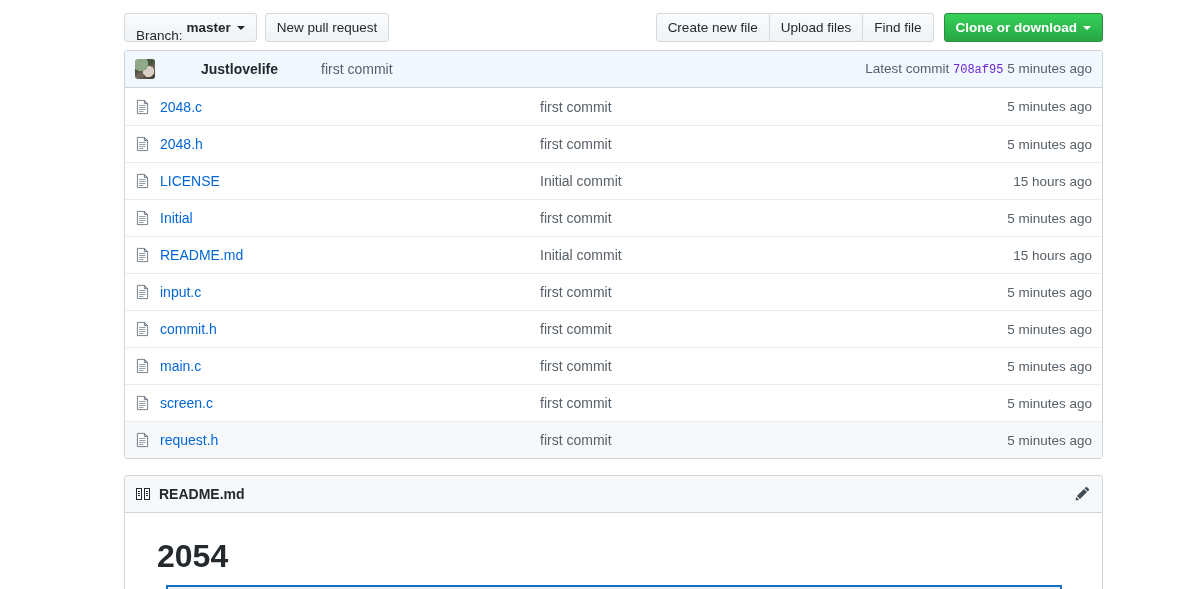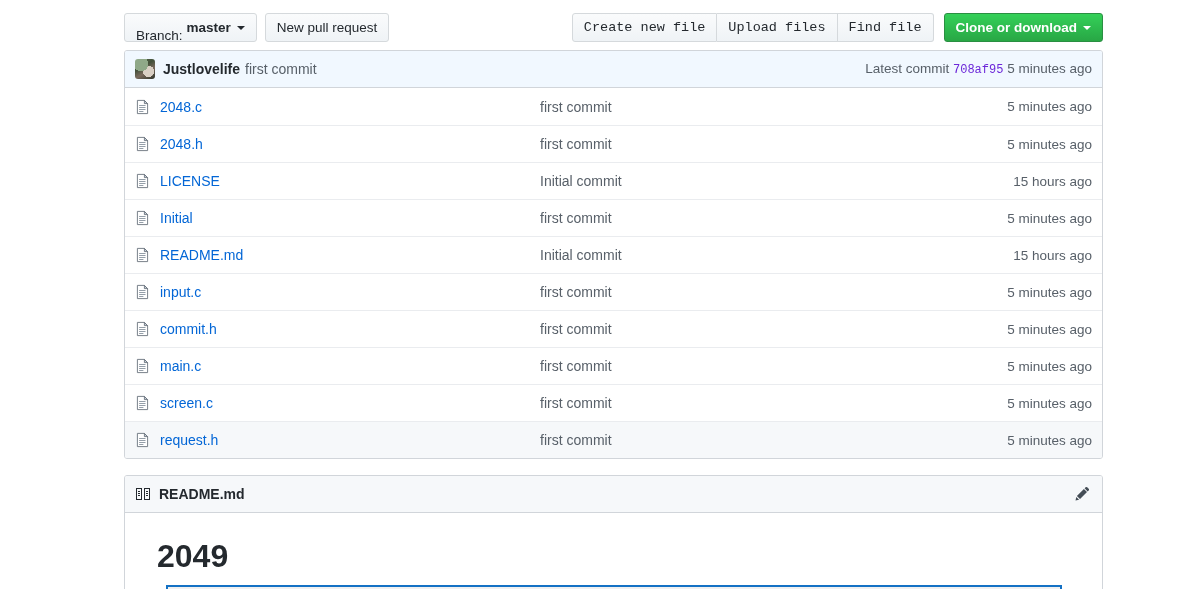--- a/index.html
+++ b/index.html
@@ -33,21 +33,21 @@
   }
   .branch-label { font-weight: normal; margin-top: 16px; }
   .branch-name { font-weight: bold; margin-left: 4px; }
   .caret {
     display: inline-block; width: 0; height: 0; margin-left: 6px;
     border-left: 4px solid transparent; border-right: 4px solid transparent;
     border-top: 4px solid currentColor;
   }
 
   .btn-group { display: flex; }
-  .btn-group .btn { border-radius: 0; border-left-width: 0; font-family: Liberation Mono, monospace; }
+  .btn-group .btn { border-radius: 0; border-left-width: 0; }
   .btn-group .btn:first-child { border-radius: 3px 0 0 3px; border-left-width: 1px; }
   .btn-group .btn:last-child  { border-radius: 0 3px 3px 0; }
 
   .btn-green {
     margin-left: 10px;
     height: 29px; padding: 0 11px;
     color: #ffffff; font-weight: bold; font-size: 13.5px;
     background: linear-gradient(#34d058, #28a745);
     border: 1px solid #2a8f42; border-radius: 3px;
   }
@@ -58,20 +58,21 @@
     left: 124px; top: 50px; width: 979px;
     border: 1px solid #d1d5da; border-radius: 3px;
     background: #ffffff; overflow: hidden;
   }
 
   .commit-bar {
     display: flex; align-items: center;
     height: 37px; padding: 0 10px;
     background: #f1f8ff; border-bottom: 1px solid #d1d5da;
     font-size: 14px;
+    gap: 38px;
   }
   .avatar {
     width: 20px; height: 20px; border-radius: 3px; margin-right: 8px;
     flex: 0 0 auto; overflow: hidden;
     background:
       radial-gradient(circle at 30% 25%, #8fa888 0 35%, transparent 36%),
       radial-gradient(circle at 68% 62%, #d9cfc4 0 30%, transparent 31%),
       linear-gradient(150deg, #5d6f4e 0%, #43503a 38%, #7a6a5d 62%, #2e3329 100%);
   }
   .commit-author { font-weight: bold; color: #24292e; }
@@ -343,19 +344,19 @@
       </svg>
       <span class="readme-title">README.md</span>
       <button class="pencil-btn">
         <svg class="pencil-icon" viewBox="0 0 16 16" fill="#444d56">
           <path d="M11.6 1.3a1.1 1.1 0 0 1 1.6 0l1.5 1.5a1.1 1.1 0 0 1 0 1.6l-1 1-3.1-3.1 1-1zM9.9 3l3.1 3.1-7 7-3.1-3.1 7-7zM2.3 10.9l2.8 2.8-3.6.8.8-3.6z"></path>
         </svg>
       </button>
     </div>
 
     <div class="readme-body">
-      <h1 class="readme-h1">2049</h1>
+      <h1 class="readme-h1">2054</h1>
       <div class="readme-blue-box"></div>
     </div>
 
   </div>
 
 </div>
 
 </body></html>

